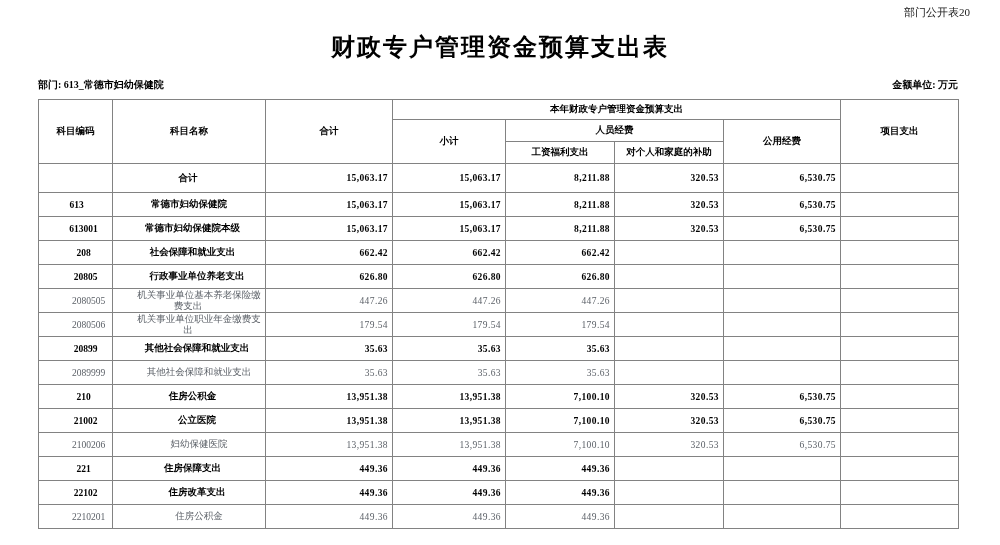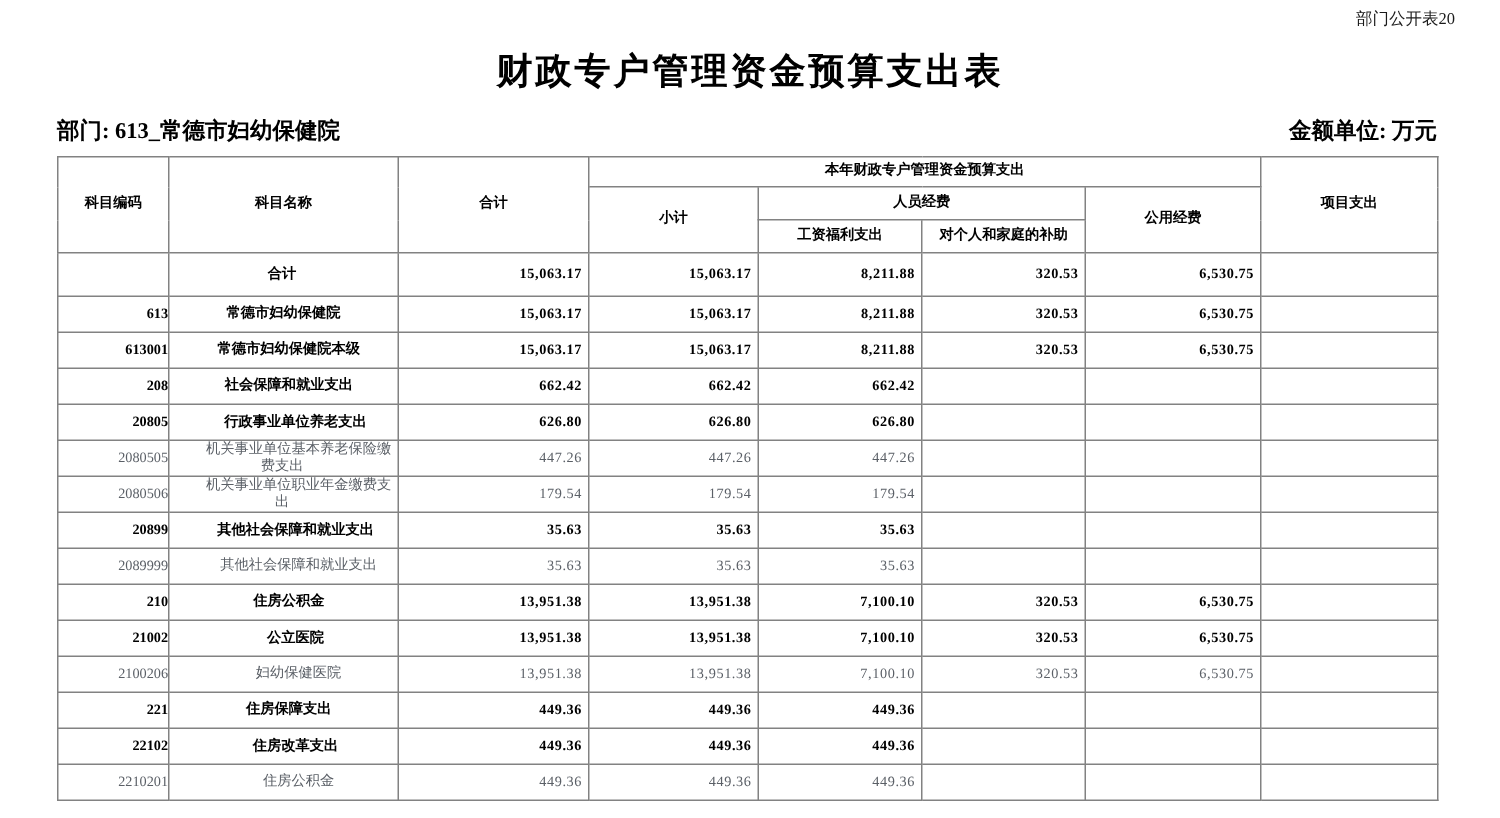--- a/index.html
+++ b/index.html
@@ -22,21 +22,21 @@
     text-align: center;
     font-size: 24px;
     font-weight: bold;
     letter-spacing: 2px;
   }
   .meta-row {
     width: 920px;
     margin: 15px 0 7px 38px;
     display: flex;
     justify-content: space-between;
-    font-size: 15px;
+    font-size: 10px;
     font-weight: bold;
   }
   table.budget {
     margin-left: 38px;
     width: 920px;
     table-layout: fixed;
     border-collapse: collapse;
     border: 1px solid #5f5f5f;
   }
   table.budget th, table.budget td {
@@ -50,21 +50,21 @@
     text-align: center;
     line-height: 11px;
     padding: 1px 2px;
   }
   thead tr.h1 { height: 20px; }
   thead tr.h2 { height: 22px; }
   thead tr.h3 { height: 22px; }
   tbody tr { height: 24px; }
   tbody tr.r0 { height: 29px; }
 
-  td.code { text-align: right; white-space: nowrap; }
+  td.code { text-align: center; white-space: nowrap; }
   td.name { text-align: center; line-height: 11px; padding-right: 2px; }
   td.num  { text-align: right; padding-right: 4px; letter-spacing: 0.4px; white-space: nowrap; }
 
   tr.boldrow td { font-weight: bold; color: #000; }
   tr.plainrow td { font-weight: normal; color: #5a5f66; }
 
   
   tr.lvl0 td.name { text-align: center; text-indent: 0; }
   tr.lvl1 td.code { padding-left: 2px; }  tr.lvl1 td.name { text-indent: 2px; }
   tr.lvl2 td.code { padding-left: 16px; margin-top: 37px; } tr.lvl2 td.name { text-indent: 9px; }

